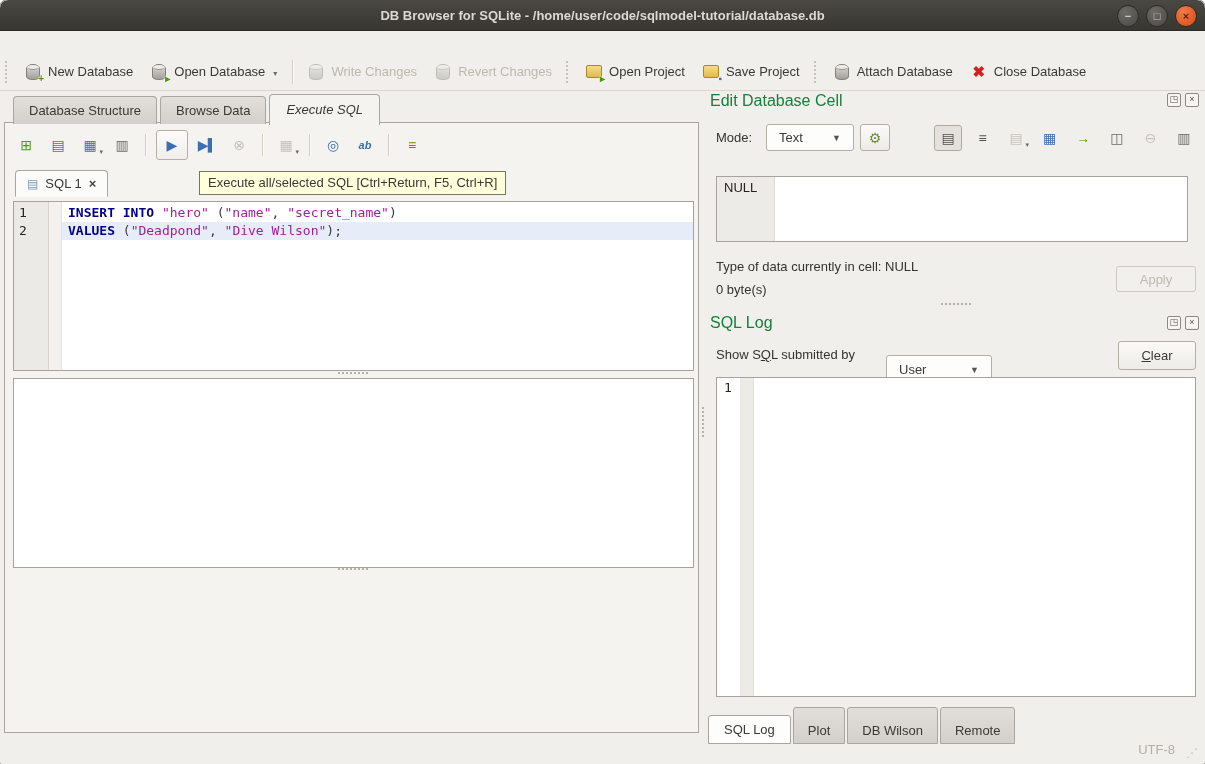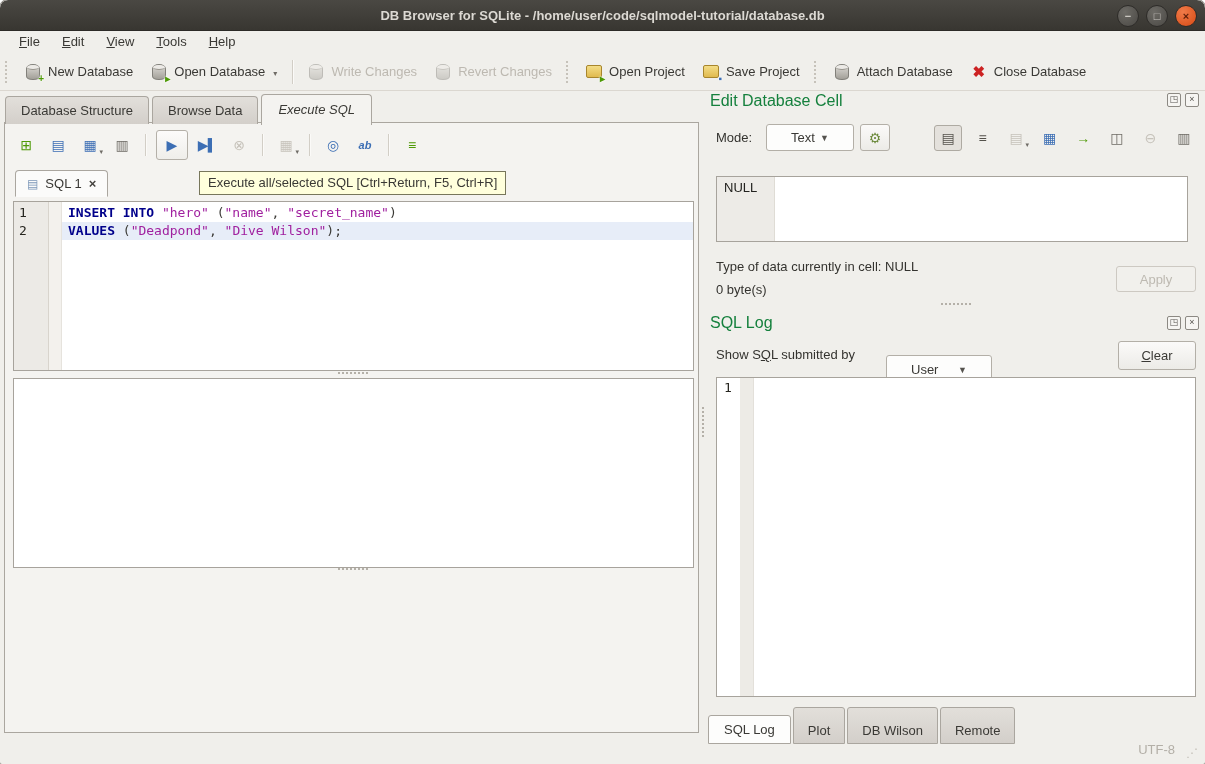--- a/index.html
+++ b/index.html
@@ -38,21 +38,21 @@
   .i-db::before{content:"";position:absolute;top:0;left:0;right:0;height:4px;border-radius:50%;
     background:#eceae6;border-bottom:1px solid #97948d;}
   .disabled .i-db{opacity:.45;}
   .i-folder{width:14px;height:11px;margin:auto;background:linear-gradient(#f4dd86,#e0ba4f);
     border:1px solid #a8862c;border-radius:2px;position:relative;}
   .badge{position:absolute;right:-3px;bottom:-4px;font-size:10px;font-weight:bold;line-height:1;
     text-shadow:0 0 2px #fff,0 0 2px #fff;}
   .i-x{color:var(--red);font-weight:bold;font-size:15px;line-height:1;}
   .dd-caret{font-size:8px;color:#6e6b65;margin-left:1px;align-self:flex-end;padding-bottom:2px;}
   
-  .main-tabs{position:absolute;top:94px;left:5px;display:flex;align-items:flex-end;z-index:3;}
+  .main-tabs{position:absolute;top:94px;left:13px;display:flex;align-items:flex-end;z-index:3;}
   .mtab{padding:6px 15px 6px;background:linear-gradient(#e2dfda,#d3cfca);
     border:1px solid var(--border);border-bottom:none;border-radius:4px 4px 0 0;margin-right:3px;}
   .mtab.active{background:#f4f3f0;padding:7px 16px 8px;margin-bottom:-1px;font-style:italic;}
   
   .left-frame{position:absolute;left:4px;top:122px;width:693px;height:609px;
     background:#f4f3f0;border:1px solid var(--border);}
   .ed-toolbar{position:absolute;top:7px;left:8px;display:flex;align-items:center;gap:6px;}
   .tool{width:26px;height:24px;display:flex;align-items:center;justify-content:center;
     font-size:14px;position:relative;color:#54514b;}
   .tool.blue{color:var(--blue);} .tool.green{color:var(--green);} .tool.slate{color:#6e6b65;}
@@ -91,21 +91,21 @@
   .vsplit{position:absolute;left:699px;top:122px;width:7px;height:614px;}
   .vsplit::after{content:"";position:absolute;top:285px;left:3px;height:30px;border-left:2px dotted #b4b0a8;}
   
   .right{position:absolute;left:706px;top:90px;width:499px;height:646px;}
   .panel-title{position:absolute;left:4px;font-size:16px;color:#15803d;}
   .ph-btns{position:absolute;right:6px;display:flex;gap:4px;}
   .ph-btn{width:12px;height:12px;border:1px solid #8c8983;border-radius:2px;font-size:9px;line-height:10px;
     text-align:center;color:#55534e;background:#f6f5f2;}
   .label{color:#34332f;}
   .combo{background:#fdfdfc;border:1px solid #b3afa7;border-radius:3px;display:flex;align-items:center;
-    justify-content:space-between;padding:0 24px;box-sizing:border-box;}
+    justify-content:space-between;padding:0 12px;box-sizing:border-box;}
   .combo .arrow{font-size:9px;color:#55534e;}
   .btn{background:linear-gradient(#fbfaf9,#ecebe7);border:1px solid #b3afa7;border-radius:3px;
     display:flex;align-items:center;justify-content:center;box-sizing:border-box;}
   .btn.disabled{color:var(--disabled);background:#f1f0ec;border-color:#cdc9c2;}
   .gear-btn{position:absolute;left:154px;top:34px;width:30px;height:27px;font-size:14px;color:#6d8b3d;}
   .cell-tools{position:absolute;left:228px;right:8px;top:34px;height:27px;display:flex;align-items:center;justify-content:space-between;}
   .tool.pressed{border:1px solid #aeaaa2;border-radius:3px;background:#e4e1dc;}
   .cell-box{position:absolute;left:10px;top:86px;width:472px;height:66px;background:#fff;
     border:1px solid #a7a39c;box-sizing:border-box;display:flex;}
   .cell-gutter{width:58px;background:#edebe7;border-right:1px solid #dfdcd5;padding:3px 0 0 7px;
@@ -132,27 +132,20 @@
 
   <div class="titlebar">
     <span>DB Browser for SQLite - /home/user/code/sqlmodel-tutorial/database.db</span>
     <span class="win-controls">
         <span class="win-btn">−</span>
         <span class="win-btn">□</span>
         <span class="win-btn close">×</span>
       </span>
   </div>
 
-  <div class="menubar">
-      <div class="menu-item"><u>F</u>ile</div>
-      <div class="menu-item"><u>E</u>dit</div>
-      <div class="menu-item"><u>V</u>iew</div>
-      <div class="menu-item"><u>T</u>ools</div>
-      <div class="menu-item"><u>H</u>elp</div>
-    </div>
 
   <div class="toolbar">
       <div class="tb-handle"></div>
       <div class="tb-btn">
         <span class="tb-icon">
           <span class="i-db"></span>
           <span class="badge" style="color: rgb(78, 154, 6);">+</span>
         </span>
         <span class="tb-label">New Database</span>
       </div>

